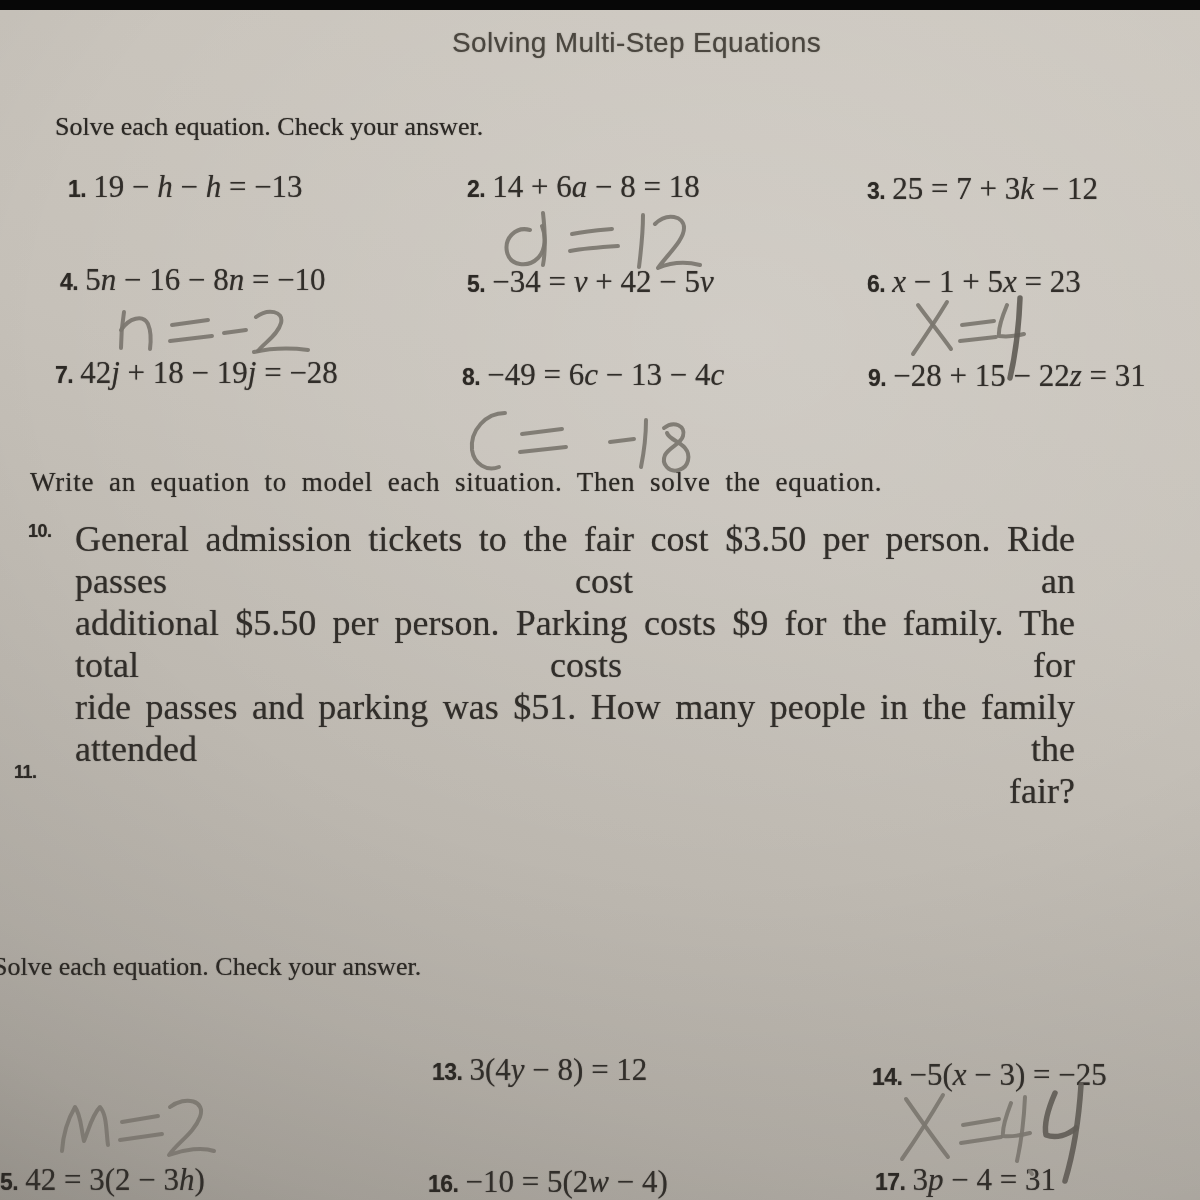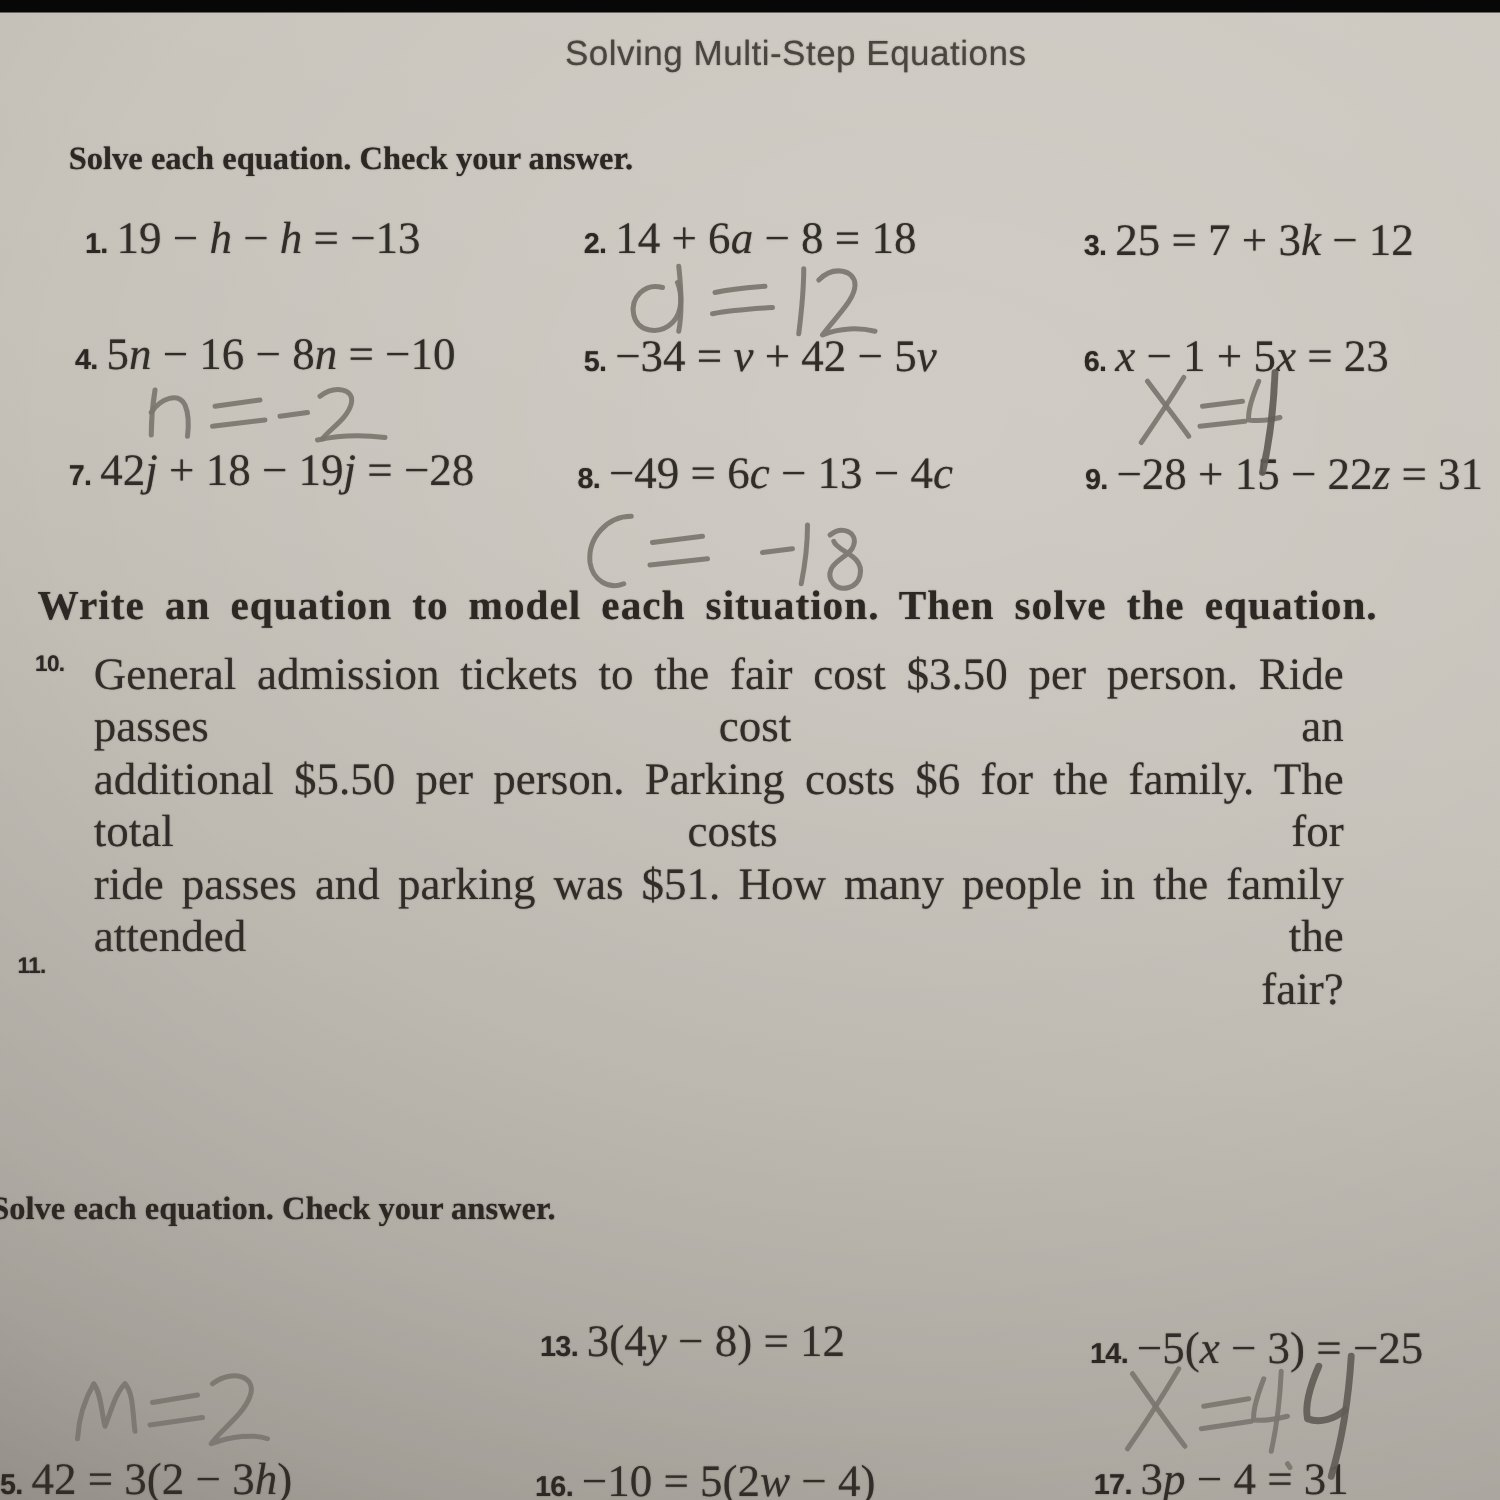--- a/index.html
+++ b/index.html
@@ -11,30 +11,30 @@
     font-family:"Liberation Serif", serif; color:#2f2c28;
   }
   .topbar { position:absolute; top:0; left:0; width:1200px; height:10px; background:#070707; }
 
   .title {
     position:absolute; left:452px; top:27px; white-space:nowrap;
     font-family:"Liberation Sans", sans-serif; font-size:28px; color:#4a463f;
     letter-spacing:.4px; text-shadow:0 0 1.2px rgba(74,70,63,.65);
   }
 
-  .h { position:absolute; font-weight:700; font-size:26px; white-space:nowrap;
+  .h { position:absolute; font-weight:400; font-size:26px; white-space:nowrap;
        color:#2c2925; text-shadow:0 0 1.1px rgba(44,41,37,.7); }
   #h-solve1 { left:55px;  top:112px; }
-  #h-model  { left:30px;  top:467px; font-size:33px; word-spacing:7px; letter-spacing:.8px; }
+  #h-model  { left:30px;  top:467px; font-size:27px; word-spacing:7px; letter-spacing:.8px; }
   #h-solve2 { left:-7px;  top:952px; }
 
   .prob { position:absolute; white-space:nowrap; text-shadow:0 0 1.1px rgba(46,42,38,.6); }
   .prob .num { font-family:"Liberation Sans", sans-serif; font-weight:700; font-size:23px;
                letter-spacing:-.5px; margin-right:7px; color:#2c2925; }
-  .prob .eq  { font-size:36px; color:#312e2a;margin-top:39px; }
+  .prob .eq  { font-size:31px; color:#312e2a;margin-top:39px; }
   .eq i { font-style:italic; }
 
   .wp-num { position:absolute; font-family:"Liberation Sans", sans-serif; font-weight:700;
             font-size:18px; letter-spacing:-.5px; color:#2c2925;
             text-shadow:0 0 1.1px rgba(44,41,37,.6); }
   .wp-text { position:absolute; font-size:36px; color:#312e2a;
              text-shadow:0 0 1.1px rgba(46,42,38,.6); }
   #wp10-text { left:75px; top:518px; width:1000px; line-height:42px; }
   #wp11-text { left:62px; top:759px; width:1086px; line-height:47px; }
   .jline { text-align:justify; text-align-last:justify; }
@@ -64,21 +64,21 @@
   <div class="prob" style="left:867px;top:264px"><span class="num">6.</span><span class="eq"><i>x</i> − 1 + 5<i>x</i> = 23</span></div>
   <div class="prob" style="left:55px;top:355px"><span class="num">7.</span><span class="eq">42<i>j</i> + 18 − 19<i>j</i> = −28</span></div>
   <div class="prob" style="left:462px;top:357px"><span class="num">8.</span><span class="eq">−49 = 6<i>c</i> − 13 − 4<i>c</i></span></div>
   <div class="prob" style="left:868px;top:358px"><span class="num">9.</span><span class="eq">−28 + 15 − 22<i>z</i> = 31</span></div>
 
   <div class="h" id="h-model">Write an equation to model each situation. Then solve the equation.</div>
 
   <div class="wp-num" style="left:28px;top:521px">10.</div>
   <div class="wp-text" id="wp10-text">
       <div class="jline">General admission tickets to the fair cost $3.50 per person. Ride passes cost an</div>
-      <div class="jline">additional $5.50 per person. Parking costs $6 for the family. The total costs for</div>
+      <div class="jline">additional $5.50 per person. Parking costs $9 for the family. The total costs for</div>
       <div class="jline">ride passes and parking was $51. How many people in the family attended the</div>
       <div class="lline">fair?</div>
     </div>
 
   <div class="wp-num" style="left:14px;top:762px">11.</div>
 
   <div class="h" id="h-solve2">Solve each equation. Check your answer.</div>
 
   <div class="prob" style="left:432px;top:1052px"><span class="num">13.</span><span class="eq">3(4<i>y</i> − 8) = 12</span></div>
   <div class="prob" style="left:872px;top:1057px"><span class="num">14.</span><span class="eq">−5(<i>x</i> − 3) = −25</span></div>

